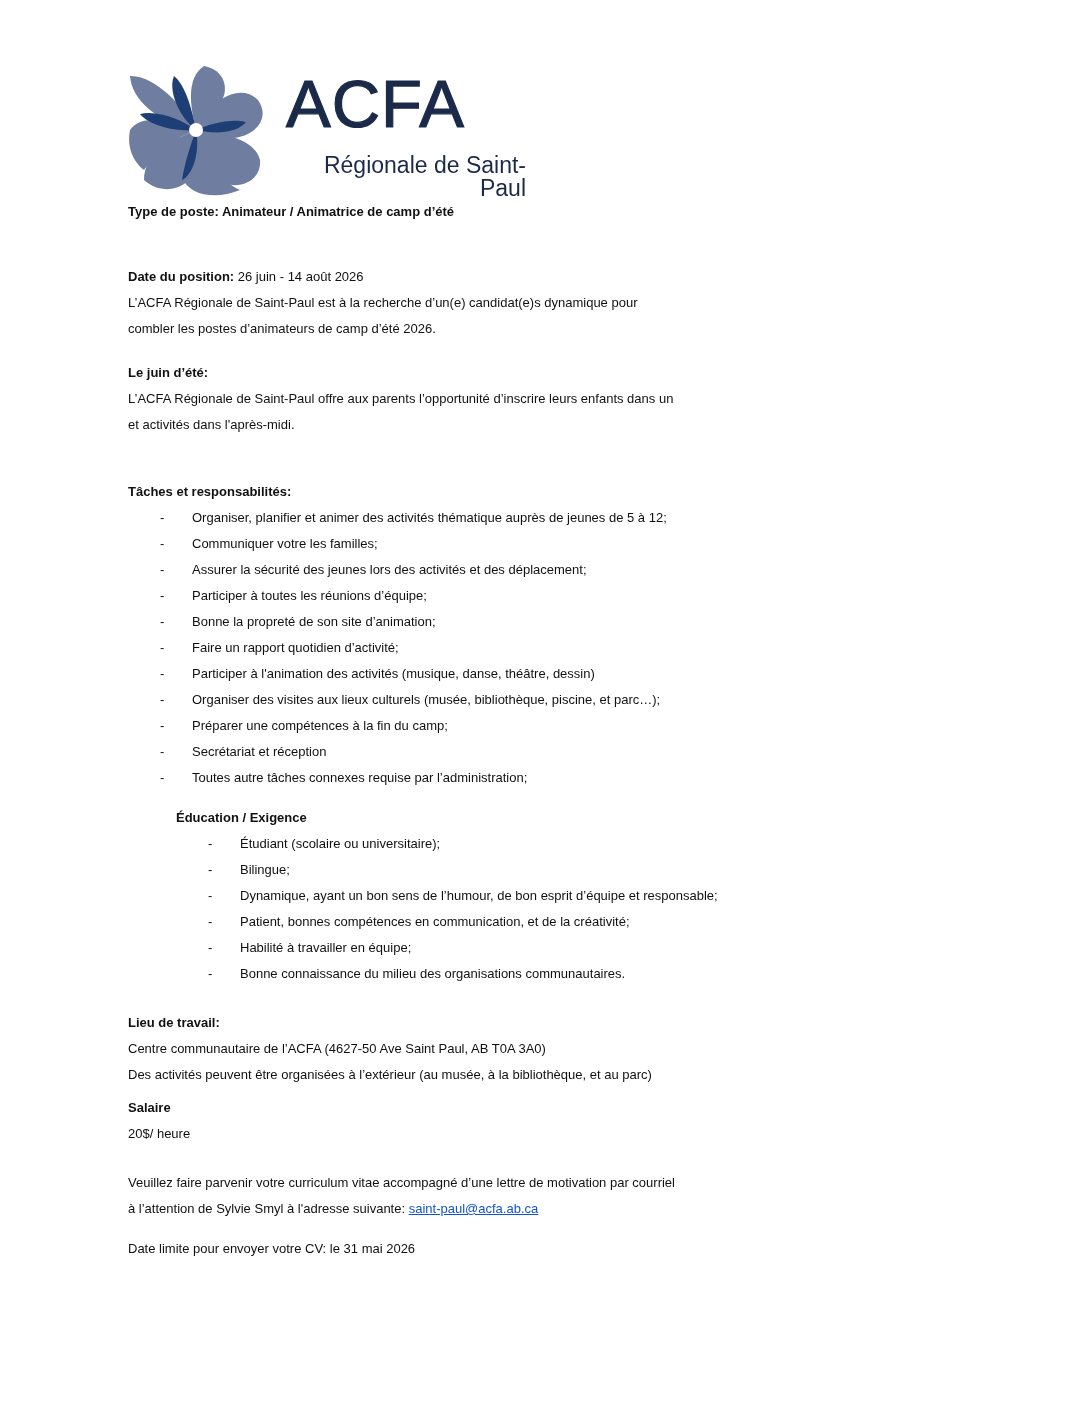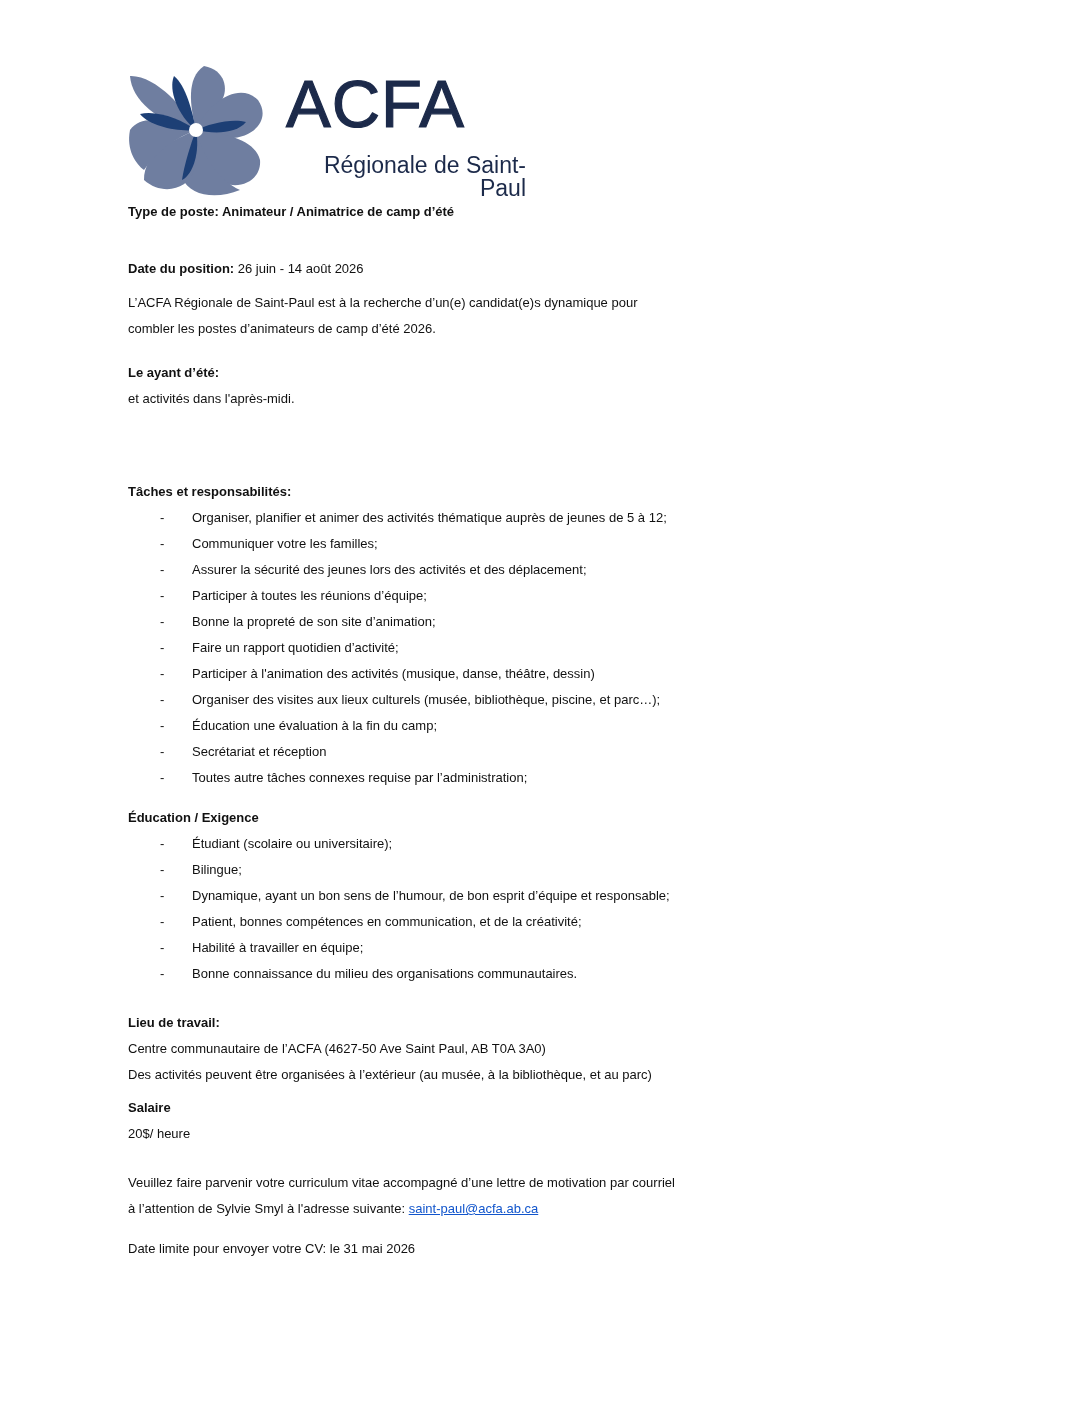--- a/index.html
+++ b/index.html
@@ -102,52 +102,53 @@
       </g>
       <circle cx="0" cy="0" r="7" fill="#ffffff"></circle>
     </g>
   </svg>
   <div class="logo-title">ACFA</div>
   <div class="logo-sub">Régionale de Saint-Paul</div>
 </div>
 
 <div class="block bold" style="top:199px;">Type de poste: Animateur / Animatrice de camp d’été</div>
 
-<div class="block" style="top:256px;">
+<div class="block" style="top:264px;">
   <span class="bold">Date du position:</span><span> 26 juin - 14 août 2026</span>
 </div>
 
 <div class="block" style="top:290px;">
   <div>L’ACFA Régionale de Saint-Paul est à la recherche d’un(e) candidat(e)s dynamique pour</div>
   <div>combler les postes d’animateurs de camp d’été 2026.</div>
 </div>
 
 <div class="block" style="top:360px;">
-  <span class="heading">Le ayant d’été:</span>
+  <span class="heading">Le juin d’été:</span>
+  <div>L’ACFA Régionale de Saint-Paul offre aux parents l’opportunité d’inscrire leurs enfants dans un</div>
   <div>et activités dans l'après-midi.</div>
 </div>
 
 <div class="block" style="top:479px;">
   <span class="heading">Tâches et responsabilités:</span>
   <ul class="dash">
     <li><span class="dash-mark">-</span><span>Organiser, planifier et animer des activités thématique auprès de jeunes de 5 à 12;</span></li>
     <li><span class="dash-mark">-</span><span>Communiquer votre les familles;</span></li>
     <li><span class="dash-mark">-</span><span>Assurer la sécurité des jeunes lors des activités et des déplacement;</span></li>
     <li><span class="dash-mark">-</span><span>Participer à toutes les réunions d’équipe;</span></li>
     <li><span class="dash-mark">-</span><span>Bonne la propreté de son site d’animation;</span></li>
     <li><span class="dash-mark">-</span><span>Faire un rapport quotidien d’activité;</span></li>
     <li><span class="dash-mark">-</span><span>Participer à l'animation des activités (musique, danse, théâtre, dessin)</span></li>
     <li><span class="dash-mark">-</span><span>Organiser des visites aux lieux culturels (musée, bibliothèque, piscine, et parc…);</span></li>
-    <li><span class="dash-mark">-</span><span>Éducation une évaluation à la fin du camp;</span></li>
+    <li><span class="dash-mark">-</span><span>Préparer une compétences à la fin du camp;</span></li>
     <li><span class="dash-mark">-</span><span>Secrétariat et réception</span></li>
     <li><span class="dash-mark">-</span><span>Toutes autre tâches connexes requise par l’administration;</span></li>
   </ul>
 </div>
 
-<div class="block" style="top:805px;">
+<div class="block" style="top:805px;margin-left:48px;">
   <span class="heading">Éducation / Exigence</span>
   <ul class="dash">
     <li><span class="dash-mark">-</span><span>Étudiant (scolaire ou universitaire);</span></li>
     <li><span class="dash-mark">-</span><span>Bilingue;</span></li>
     <li><span class="dash-mark">-</span><span>Dynamique, ayant un bon sens de l’humour, de bon esprit d’équipe et responsable;</span></li>
     <li><span class="dash-mark">-</span><span>Patient, bonnes compétences en communication, et de la créativité;</span></li>
     <li><span class="dash-mark">-</span><span>Habilité à travailler en équipe;</span></li>
     <li><span class="dash-mark">-</span><span>Bonne connaissance du milieu des organisations communautaires.</span></li>
   </ul>
 </div>

